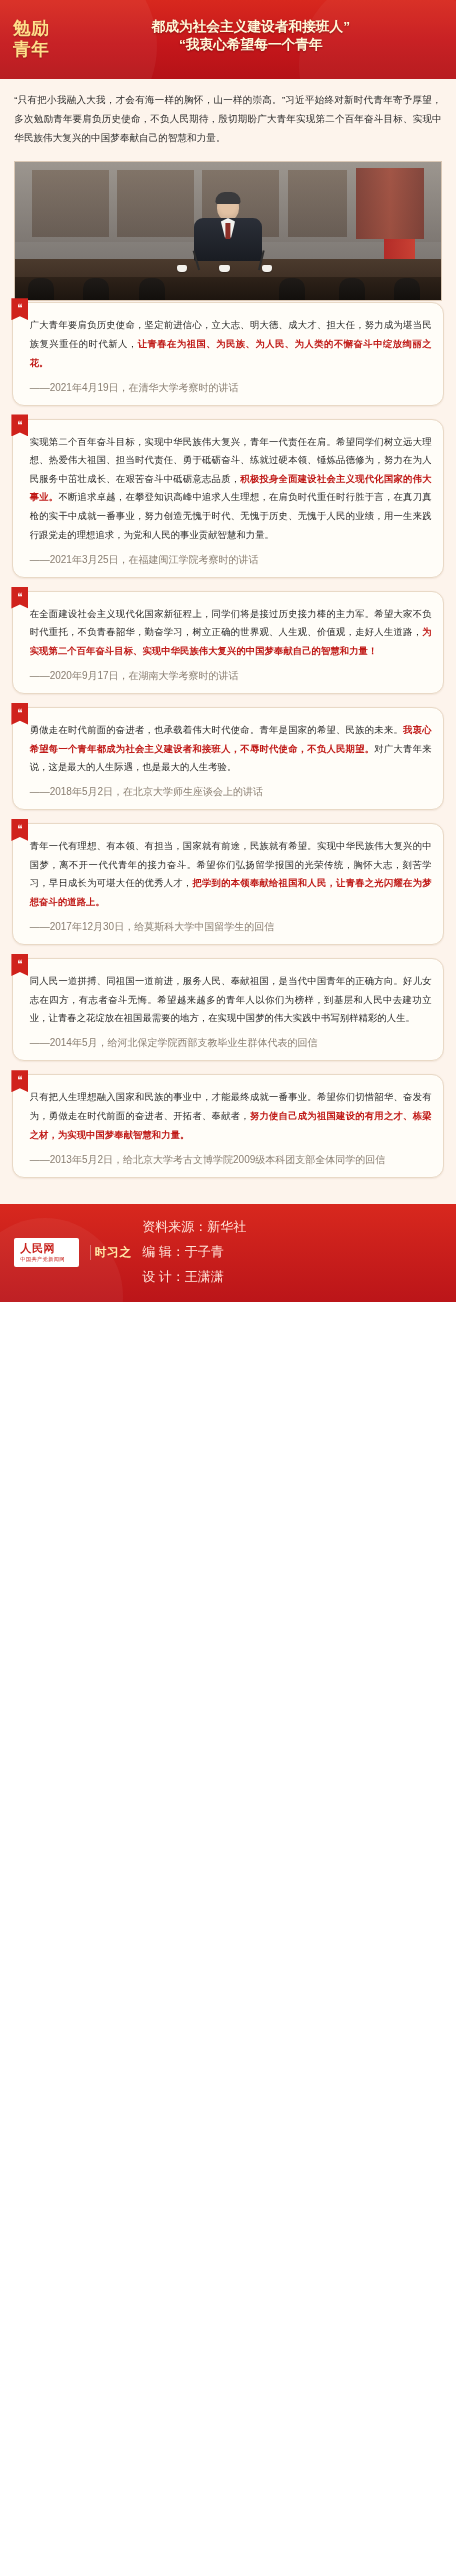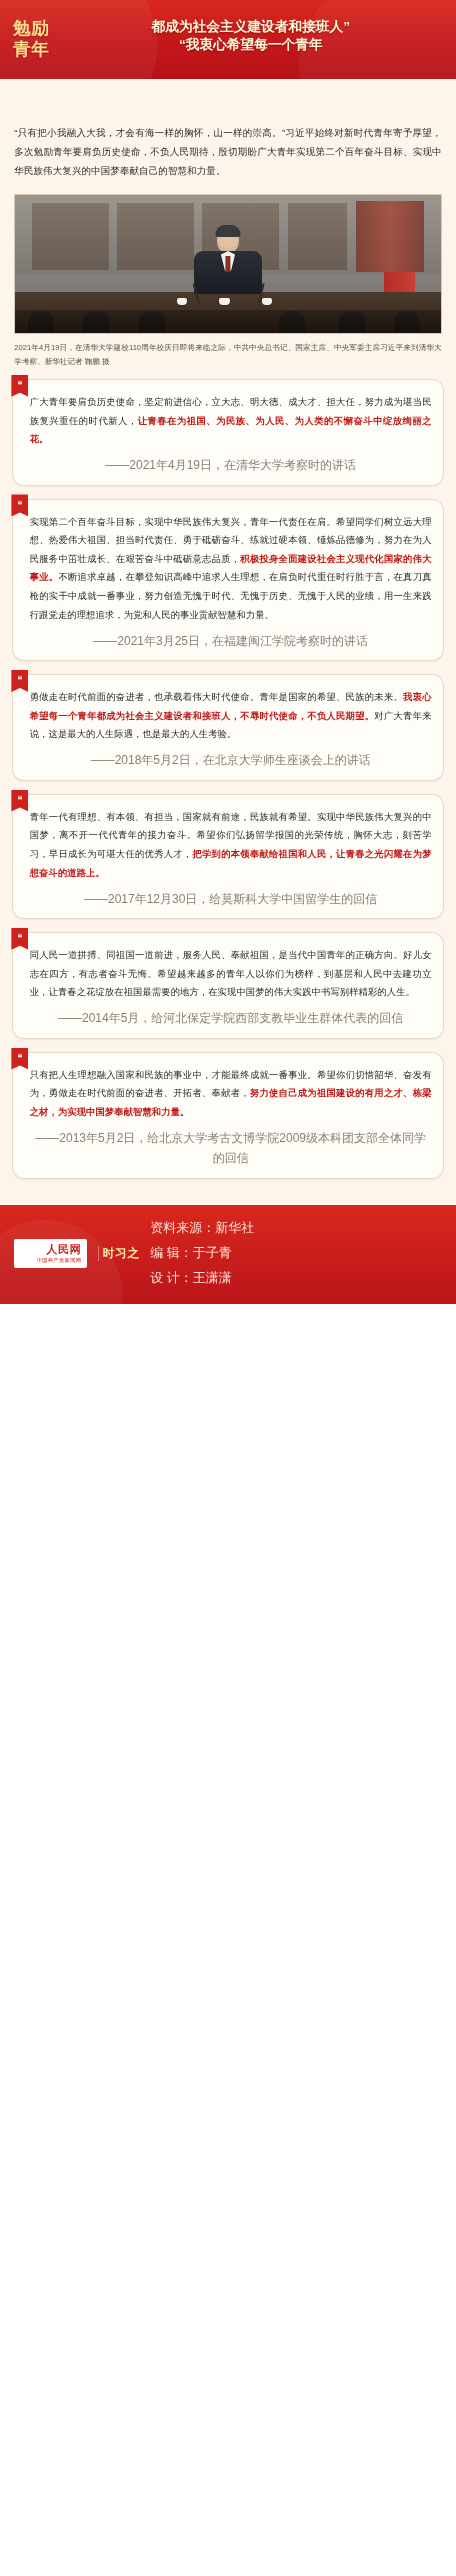--- a/index.html
+++ b/index.html
@@ -69,21 +69,20 @@
   .intro-wrap {
     background: #fdf4ec;
     padding: 10.4px 14.3px 11.7px 14.3px;
   }
   .intro-text {
     font-size: 9.5px;
     line-height: 2.0;
     color: #2a2a2a;
     text-align: justify;
     letter-spacing: 0.1px;
-    margin-top: 33px;
   }
 
   
   .photo-block { padding: 2.6px 14.3px 0 14.3px; background:#fdf4ec; }
   .photo {
     width: 100%;
     height: 140px;
     border: 0.7px solid #d9c7b4;
     position: relative;
     overflow: hidden;
@@ -202,23 +201,23 @@
   .card-text {
     font-size: 9.3px;
     line-height: 2.0;
     color: #262626;
     text-align: justify;
     letter-spacing: 0.1px;
   }
   .card-text .hl { color: #c01a17; font-weight: bold; }
   .card-src {
     margin-top: 6.5px;
-    font-size: 12px;
+    font-size: 10px;
     color: #8a7f72;
-    text-align: center;
+    text-align: left;
     line-height: 1.7;
   }
 
   
   .footer {
     background: linear-gradient(180deg,#d8281e 0%, #bb1519 100%);
     padding: 11.7px 14.3px 13px 14.3px;
     display: flex;
     align-items: center;
     gap: 10.4px;
@@ -229,22 +228,22 @@
     content:"";
     position:absolute; left:-33px; bottom:-72px;
     width:156px; height:156px; border-radius:50%;
     background: rgba(255,255,255,.05);
   }
   .f-logo {
     flex: 0 0 auto;
     background: #ffffff;
     border-radius: 2px;
     padding: 4.6px 5.9px 3.9px 5.9px;
-    text-align: right;
-    width: 73px;
+    text-align: left;
+    width: 65px;
     position: relative; z-index:2;
   }
   .f-logo .cn {
     color:#c8211c; font-size:11px; font-weight:bold; letter-spacing:0.7px;
     line-height:1.1;
   }
   .f-logo .sub {
     color:#c8211c; font-size:5.3px; margin-top:2px; letter-spacing:0.3px;
   }
   .f-badge {
@@ -313,21 +312,20 @@
       <div class="ph-cup" style="left:58%;"></div>
       <div class="ph-deskfront"></div>
       <div class="ph-aud" style="left:3%;"></div>
       <div class="ph-aud" style="left:16%;"></div>
       <div class="ph-aud" style="left:29%;"></div>
       <div class="ph-aud" style="left:62%;"></div>
       <div class="ph-aud" style="left:76%;"></div>
       <div class="ph-aud" style="left:89%;"></div>
     </div>
   </div>
-  <div class="caption">2021年4月19日，在清华大学建校110周年校庆日即将来临之际，中共中央总书记、国家主席、中央军委主席习近平来到清华大学考察。新华社记者 鞠鹏 摄</div>
 
   <div class="cards">
 
     <div class="card">
       <div class="quote-mark">
           <div class="qm-inner"></div>
         </div>
       <div class="card-text">
         <span>广大青年要肩负历史使命，坚定前进信心，立大志、明大德、成大才、担大任，努力成为堪当民族复兴重任的时代新人，</span><span class="hl">让青春在为祖国、为民族、为人民、为人类的不懈奋斗中绽放绚丽之花。</span>
       </div>
@@ -337,20 +335,29 @@
     <div class="card">
       <div class="quote-mark">
           <div class="qm-inner"></div>
         </div>
       <div class="card-text">
         <span>实现第二个百年奋斗目标，实现中华民族伟大复兴，青年一代责任在肩。希望同学们树立远大理想、热爱伟大祖国、担当时代责任、勇于砥砺奋斗、练就过硬本领、锤炼品德修为，努力在为人民服务中茁壮成长、在艰苦奋斗中砥砺意志品质，</span><span class="hl">积极投身全面建设社会主义现代化国家的伟大事业。</span><span>不断追求卓越，在攀登知识高峰中追求人生理想，在肩负时代重任时行胜于言，在真刀真枪的实干中成就一番事业，努力创造无愧于时代、无愧于历史、无愧于人民的业绩，用一生来践行跟党走的理想追求，为党和人民的事业贡献智慧和力量。</span>
       </div>
       <div class="card-src">——2021年3月25日，在福建闽江学院考察时的讲话</div>
     </div>
 
+    <div class="card">
+      <div class="quote-mark">
+          <div class="qm-inner"></div>
+        </div>
+      <div class="card-text">
+        <span>在全面建设社会主义现代化国家新征程上，同学们将是接过历史接力棒的主力军。希望大家不负时代重托，不负青春韶华，勤奋学习，树立正确的世界观、人生观、价值观，走好人生道路，</span><span class="hl">为实现第二个百年奋斗目标、实现中华民族伟大复兴的中国梦奉献自己的智慧和力量！</span>
+      </div>
+      <div class="card-src">——2020年9月17日，在湖南大学考察时的讲话</div>
+    </div>
 
     <div class="card">
       <div class="quote-mark">
           <div class="qm-inner"></div>
         </div>
       <div class="card-text">
         <span>勇做走在时代前面的奋进者，也承载着伟大时代使命。青年是国家的希望、民族的未来。</span><span class="hl">我衷心希望每一个青年都成为社会主义建设者和接班人，不辱时代使命，不负人民期望。</span><span>对广大青年来说，这是最大的人生际遇，也是最大的人生考验。</span>
       </div>
       <div class="card-src">——2018年5月2日，在北京大学师生座谈会上的讲话</div>
     </div>

